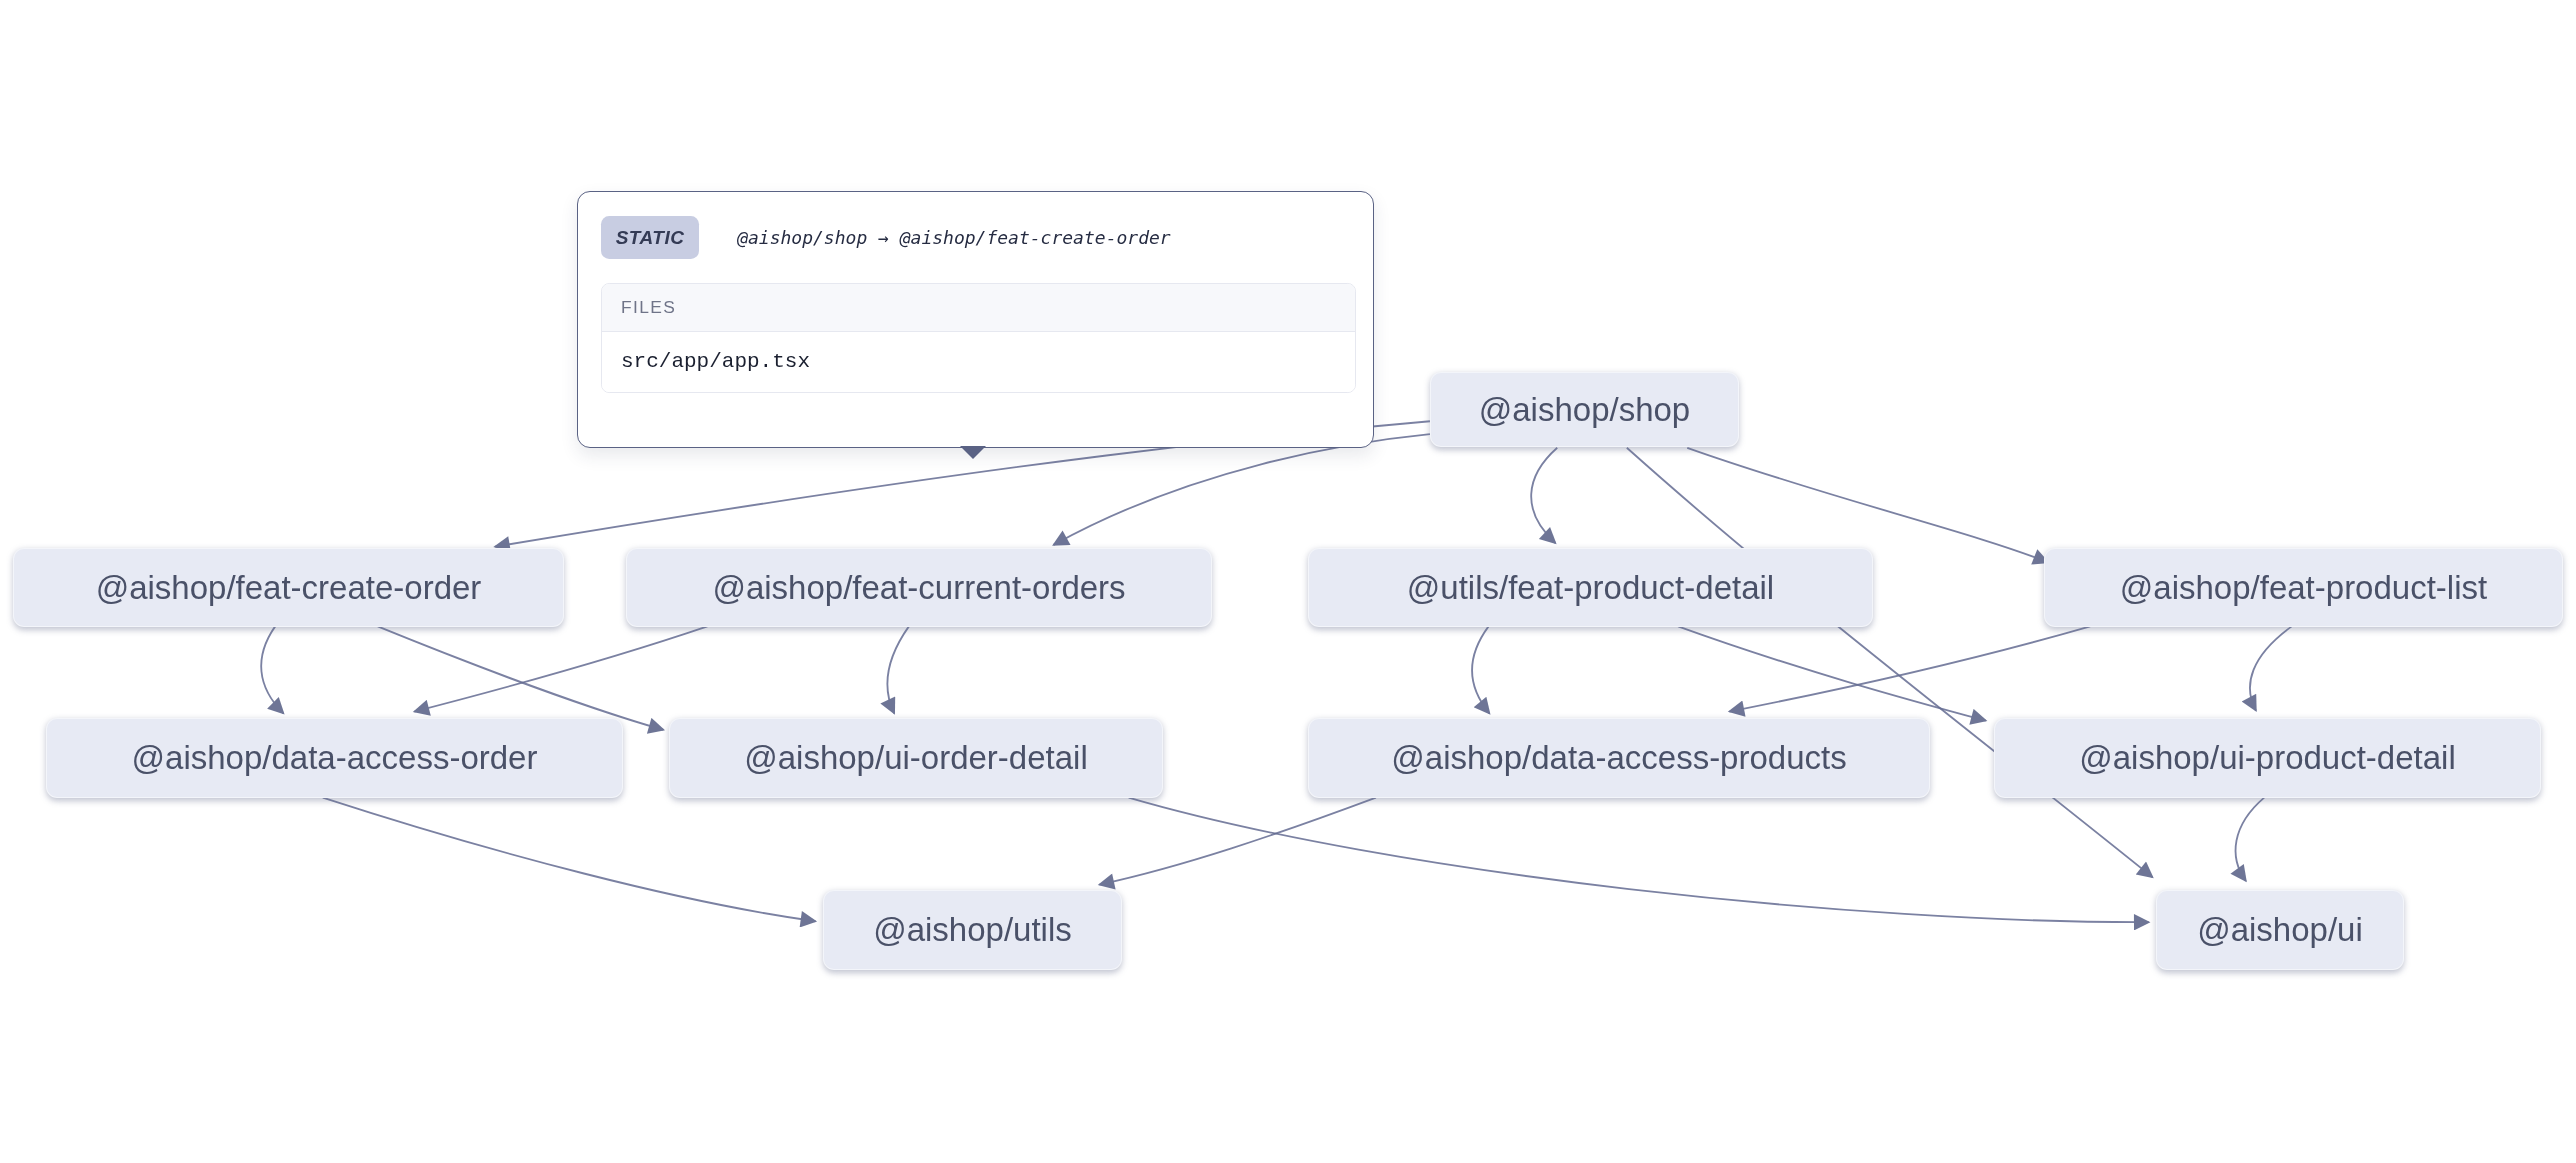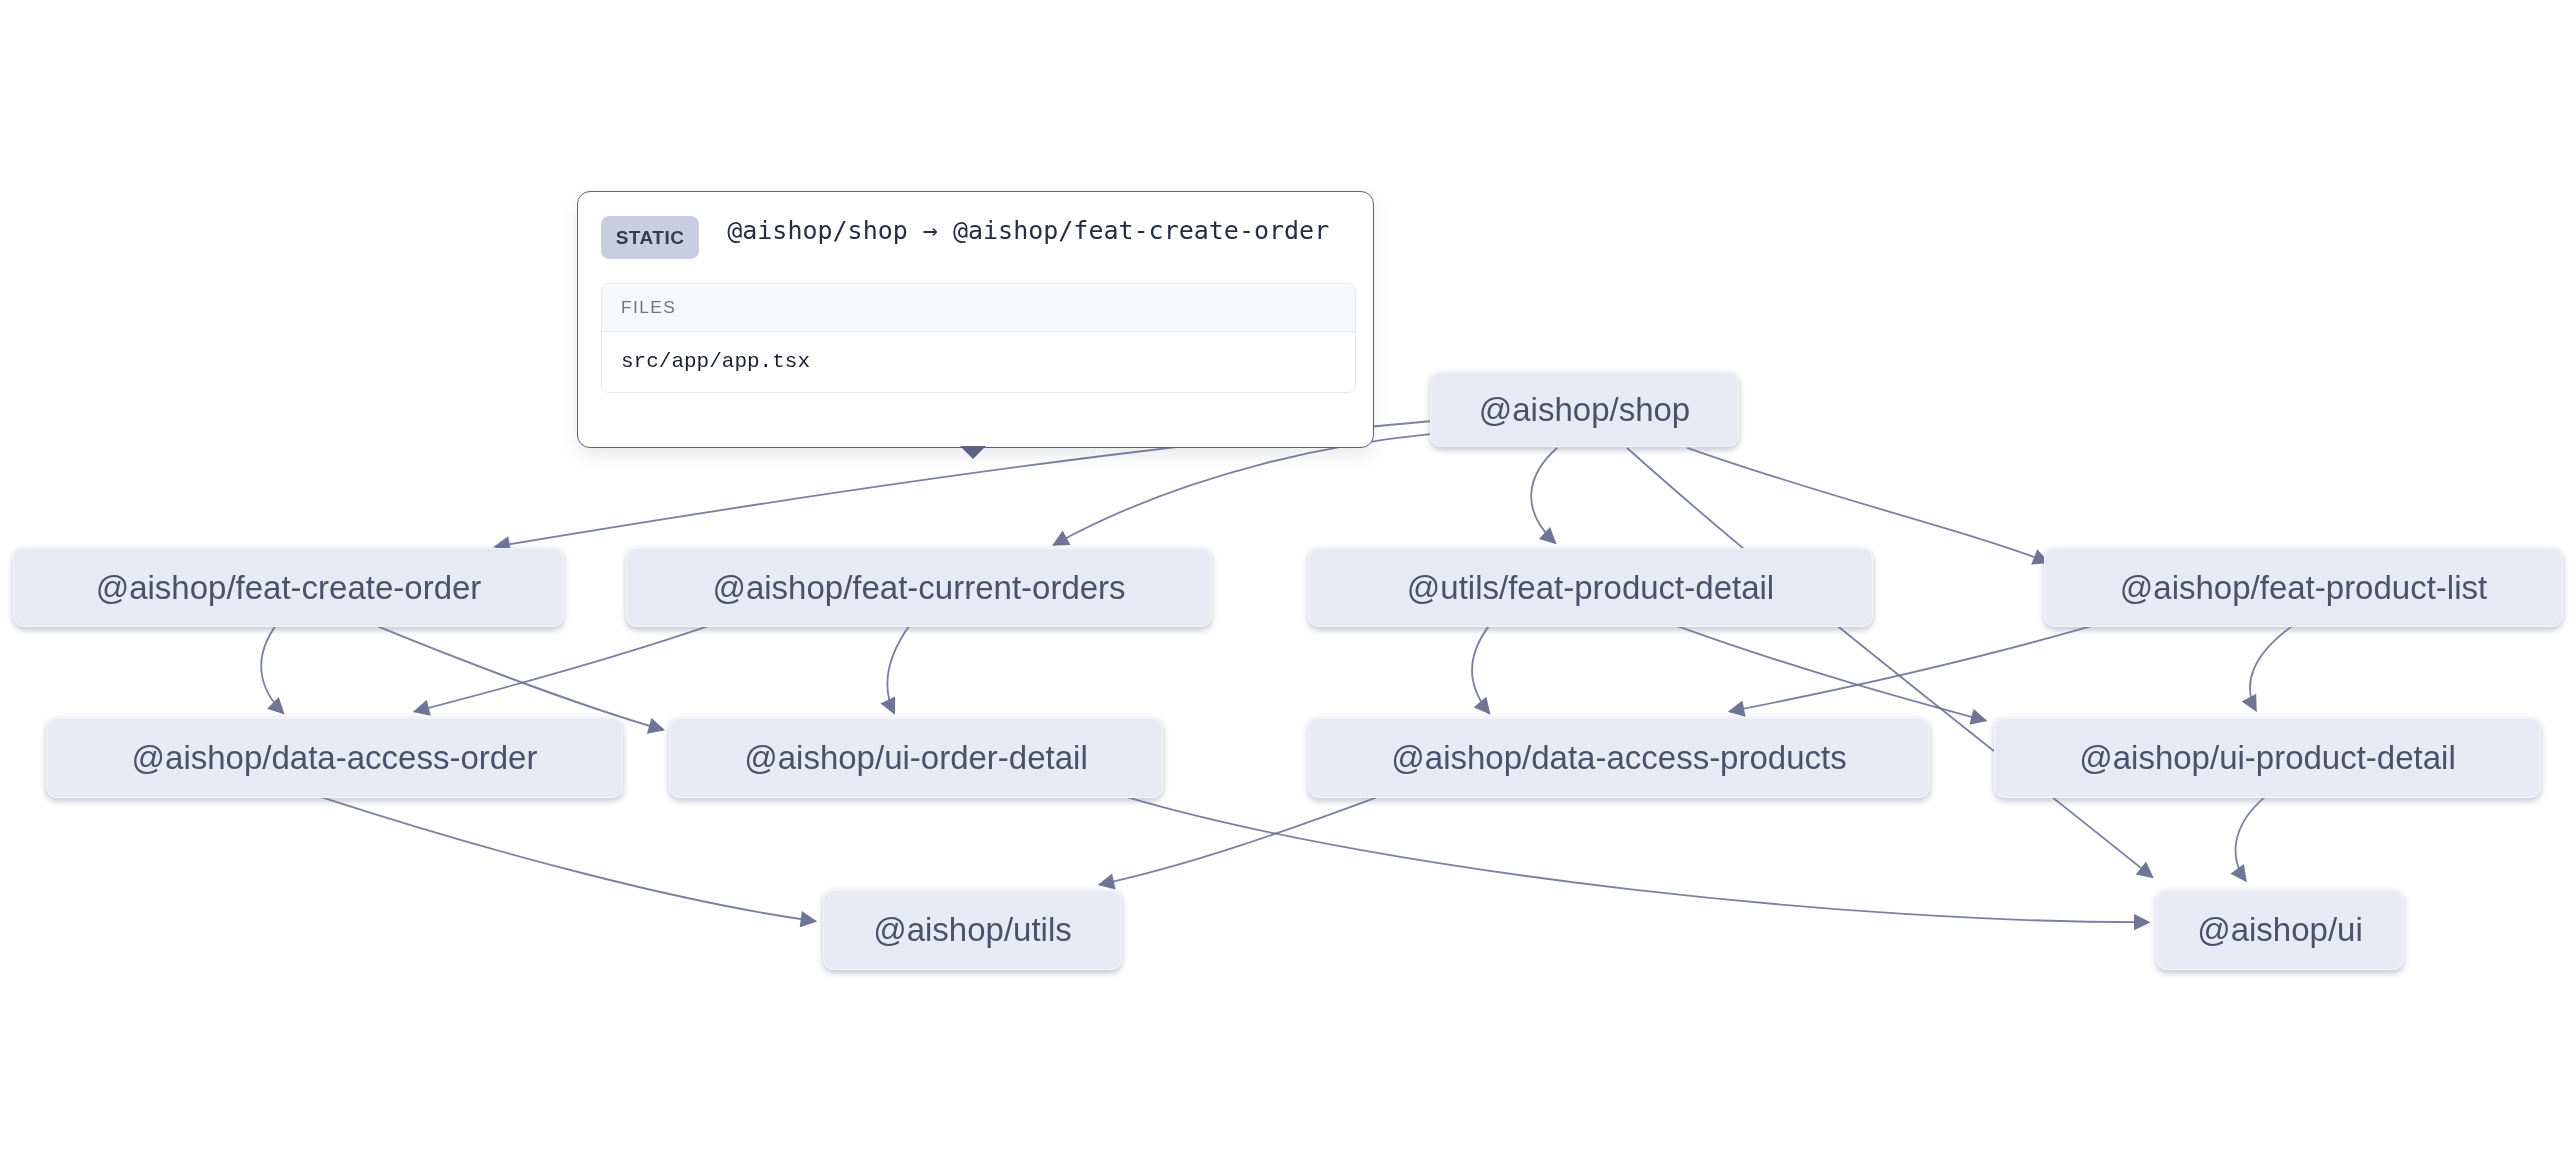--- a/index.html
+++ b/index.html
@@ -15,24 +15,24 @@
     background:#e7eaf4;border-radius:11px;color:#4a5168;font-size:33px;
     box-shadow:0 2.7px 6.4px rgba(100,108,140,.40);cursor:pointer;white-space:nowrap;
     border:0.9px solid rgba(255,255,255,.5);}
 
   
   .tooltip{position:absolute;z-index:3;background:#ffffff;border:1.8px solid #5a6284;
     border-radius:13px;box-shadow:0 7.3px 16.5px rgba(40,48,80,.10);box-sizing:border-box;}
   .tooltip .caret{position:absolute;top:100%;width:0;height:0;margin-top:-0.9px;
     border-left:13px solid transparent;border-right:13px solid transparent;
     border-top:13.7px solid #5a6284;}
-  .tt-head{display:flex;gap:28px;padding:24px 23px 0 23px;}
+  .tt-head{display:flex;align-items:center;gap:38px;padding:24px 23px 0 23px;font-style:italic;}
   .tt-badge{background:#c8cde2;color:#343b55;font-weight:bold;font-size:19px;
     letter-spacing:0.5px;padding:12px 14.7px;border-radius:8.2px;line-height:1;}
-  .tt-rel{font-family:"DejaVu Sans Mono", monospace;font-size:25px;color:#262c42;}
+  .tt-rel{font-family:"DejaVu Sans Mono", monospace;font-size:18px;color:#262c42;}
   .tt-files{margin:24px 17px 0 23px;border:0.9px solid #e6e8f0;border-radius:8.2px;overflow:hidden;}
   .tt-files-header{background:#f7f8fb;color:#6f7488;font-size:17.4px;letter-spacing:1.4px;
     padding:13px 19px;border-bottom:0.9px solid #e6e8f0;}
   .tt-file-row{background:#ffffff;color:#1b2030;font-size:21px;padding:18.3px 19px;font-family:Liberation Mono, monospace;}
 </style>
 </head>
 <body>
 
 <div id="stage">
 

